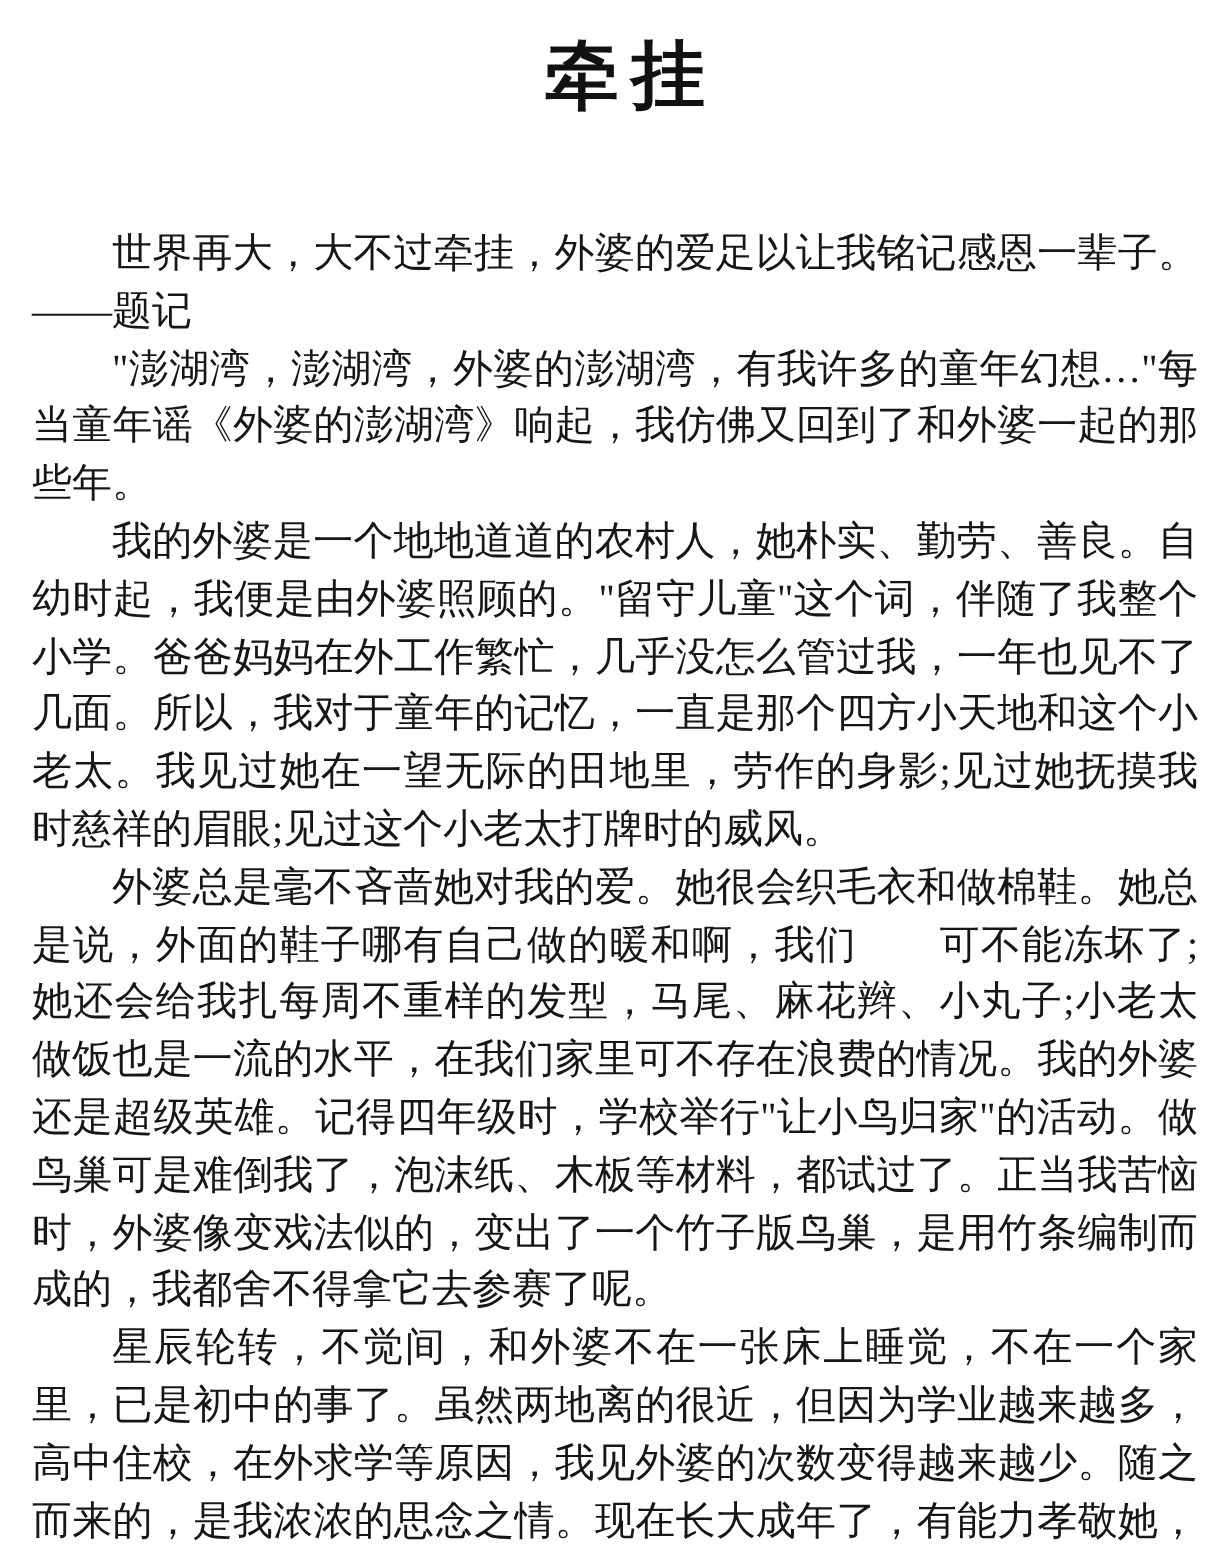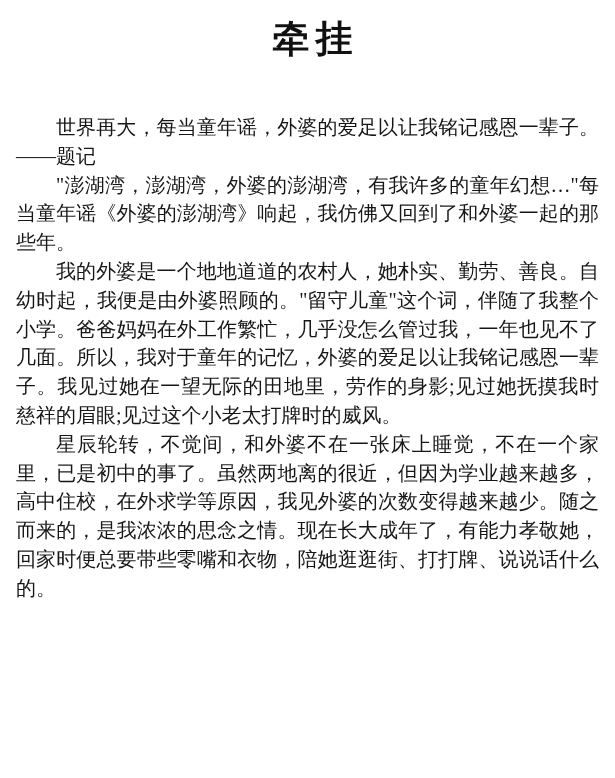--- a/index.html
+++ b/index.html
@@ -45,19 +45,20 @@
     padding: 0;
     text-indent: 2em;
   }
 </style>
 </head>
 <body>
 
 <div class="page">
   <h1 class="essay-title">牵挂</h1>
   <div class="essay-body">
-    <p class="para">世界再大，每当童年谣，外婆的爱足以让我铭记感恩一辈子。——题记</p>
+    <p class="para">世界再大，大不过牵挂，外婆的爱足以让我铭记感恩一辈子。——题记</p>
     <p class="para">"澎湖湾，澎湖湾，外婆的澎湖湾，有我许多的童年幻想…"每当童年谣《外婆的澎湖湾》响起，我仿佛又回到了和外婆一起的那些年。</p>
-    <p class="para">我的外婆是一个地地道道的农村人，她朴实、勤劳、善良。自幼时起，我便是由外婆照顾的。"留守儿童"这个词，伴随了我整个小学。爸爸妈妈在外工作繁忙，几乎没怎么管过我，一年也见不了几面。所以，我对于童年的记忆，外婆的爱足以让我铭记感恩一辈子。我见过她在一望无际的田地里，劳作的身影;见过她抚摸我时慈祥的眉眼;见过这个小老太打牌时的威风。</p>
+    <p class="para">我的外婆是一个地地道道的农村人，她朴实、勤劳、善良。自幼时起，我便是由外婆照顾的。"留守儿童"这个词，伴随了我整个小学。爸爸妈妈在外工作繁忙，几乎没怎么管过我，一年也见不了几面。所以，我对于童年的记忆，一直是那个四方小天地和这个小老太。我见过她在一望无际的田地里，劳作的身影;见过她抚摸我时慈祥的眉眼;见过这个小老太打牌时的威风。</p>
+    <p class="para">外婆总是毫不吝啬她对我的爱。她很会织毛衣和做棉鞋。她总是说，外面的鞋子哪有自己做的暖和啊，我们　　可不能冻坏了;她还会给我扎每周不重样的发型，马尾、麻花辫、小丸子;小老太做饭也是一流的水平，在我们家里可不存在浪费的情况。我的外婆还是超级英雄。记得四年级时，学校举行"让小鸟归家"的活动。做鸟巢可是难倒我了，泡沫纸、木板等材料，都试过了。正当我苦恼时，外婆像变戏法似的，变出了一个竹子版鸟巢，是用竹条编制而成的，我都舍不得拿它去参赛了呢。</p>
     <p class="para">星辰轮转，不觉间，和外婆不在一张床上睡觉，不在一个家里，已是初中的事了。虽然两地离的很近，但因为学业越来越多，高中住校，在外求学等原因，我见外婆的次数变得越来越少。随之而来的，是我浓浓的思念之情。现在长大成年了，有能力孝敬她，回家时便总要带些零嘴和衣物，陪她逛逛街、打打牌、说说话什么的。</p>
 
   </div>
 </div>
 
 </body></html>

